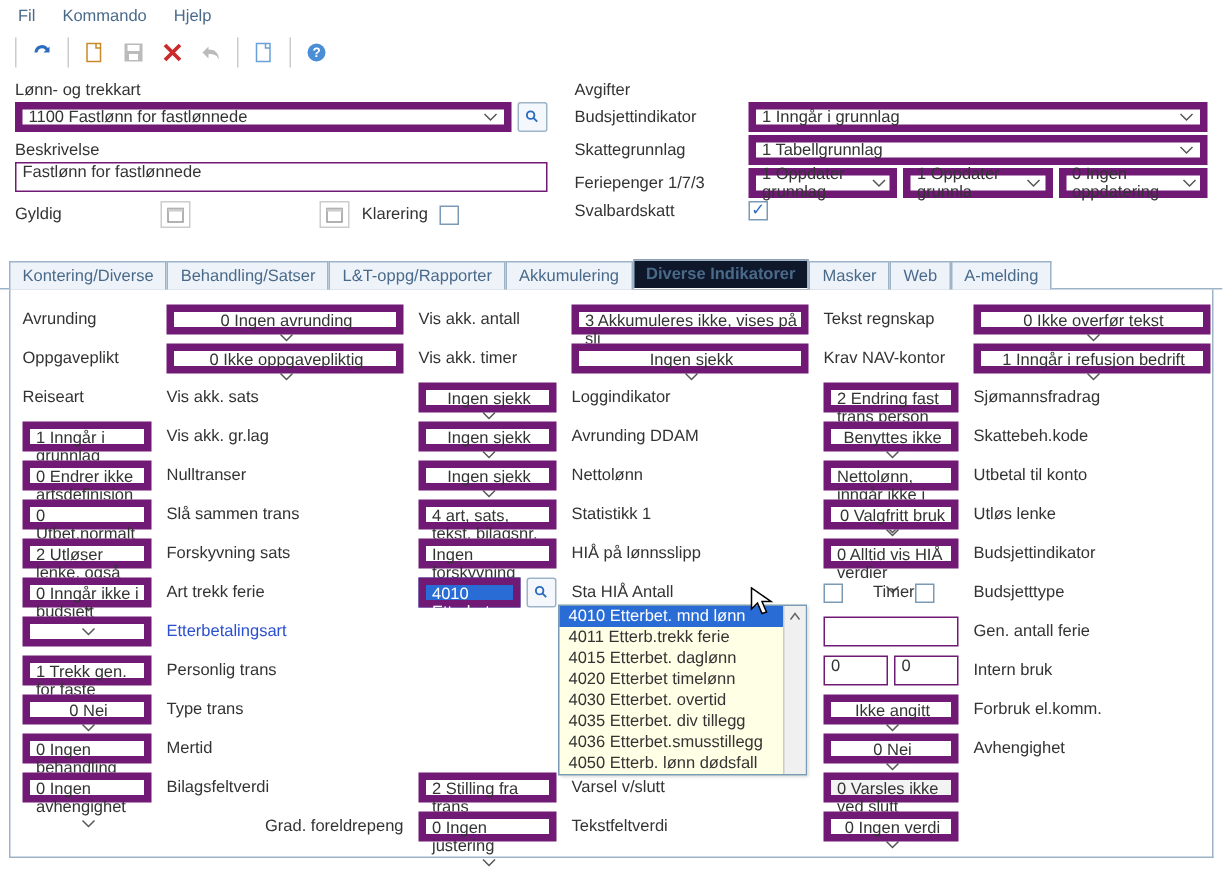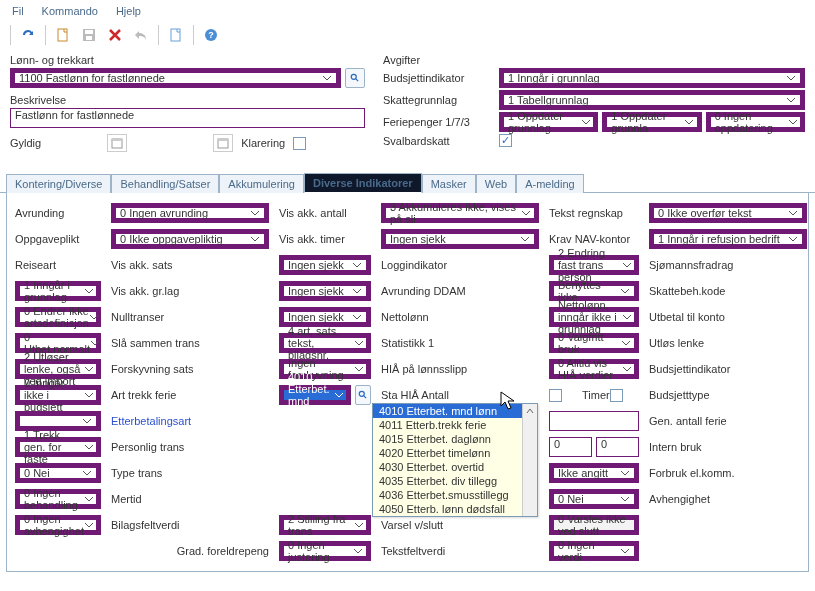--- a/index.html
+++ b/index.html
@@ -56,21 +56,21 @@
   .grid-area {
     border:1px solid #9db3c8; border-top:none;
     margin:0 6px 6px 6px; padding:10px 8px 10px 8px;
     display:grid;
     grid-template-columns: 86px 158px 92px 158px 90px 158px;
     column-gap:10px; row-gap:6px;
     align-items:center;
   }
   .grid-area .lbl { color:#333; white-space:nowrap; font-size:11px;}
   .grid-area .lbl.link { color:#2a4fcf; }
-  .combo.small { height:20px; }
+  .combo.small { height:20px;flex-direction:column; }
   .half-pair { display:flex; gap:4px; }
   .inline-chk-label { display:flex; align-items:center; }
   
   .dropdown-pop {
     position:absolute;
     border:1px solid #7a9ab5;
     background:#ffffe6;
     font-size:11px;
     z-index:10;
     box-shadow:1px 1px 2px rgba(0,0,0,0.15);
@@ -239,20 +239,21 @@
     <div class="header-row">
       <div class="lbl">Svalbardskatt</div>
       <span class="chk checked"></span>
     </div>
   </div>
 </div>
 
 <div class="tabstrip">
   <div class="tab">Kontering/Diverse</div>
   <div class="tab">Behandling/Satser</div>
+  <div class="tab">L&amp;T-oppg/Rapporter</div>
   <div class="tab">Akkumulering</div>
   <div class="tab active">Diverse Indikatorer</div>
   <div class="tab">Masker</div>
   <div class="tab">Web</div>
   <div class="tab">A-melding</div>
 </div>
 
 <div style="position:relative;">
 <div class="grid-area">
 

